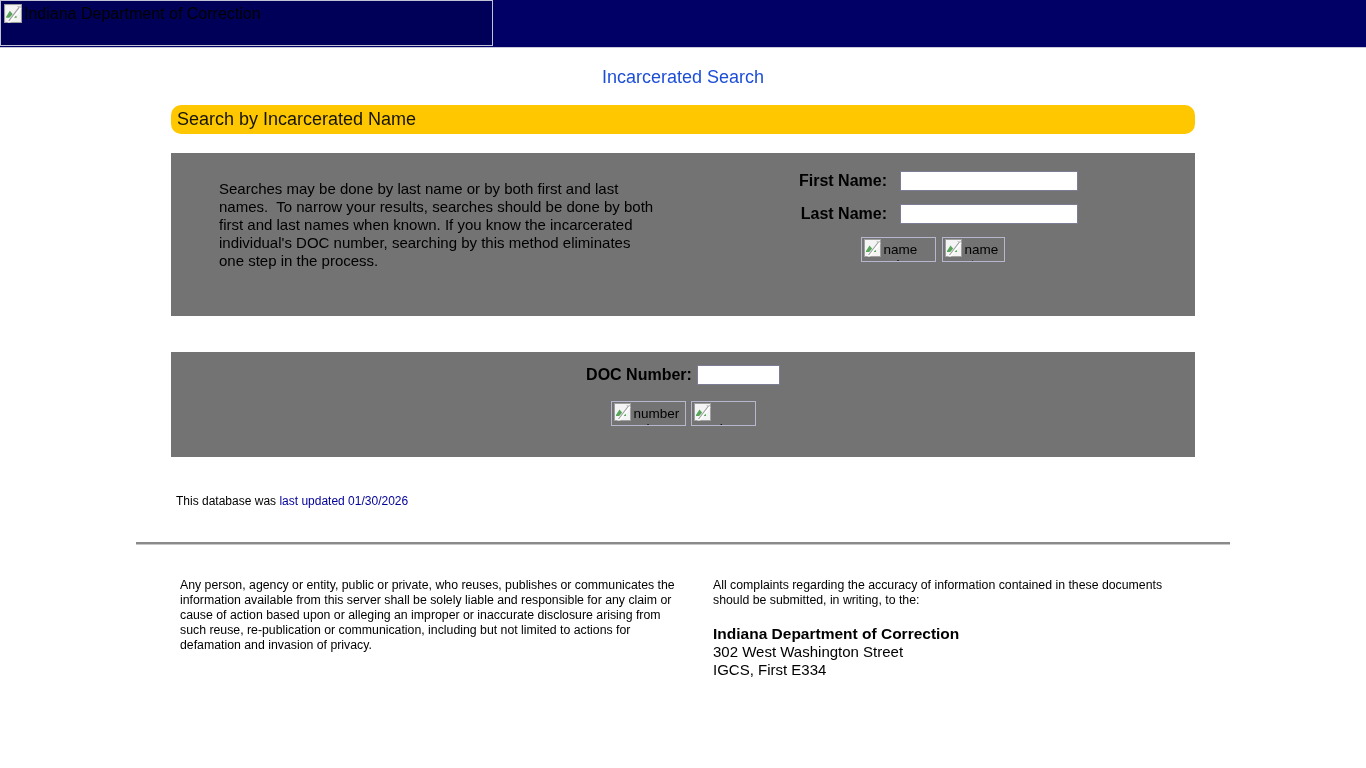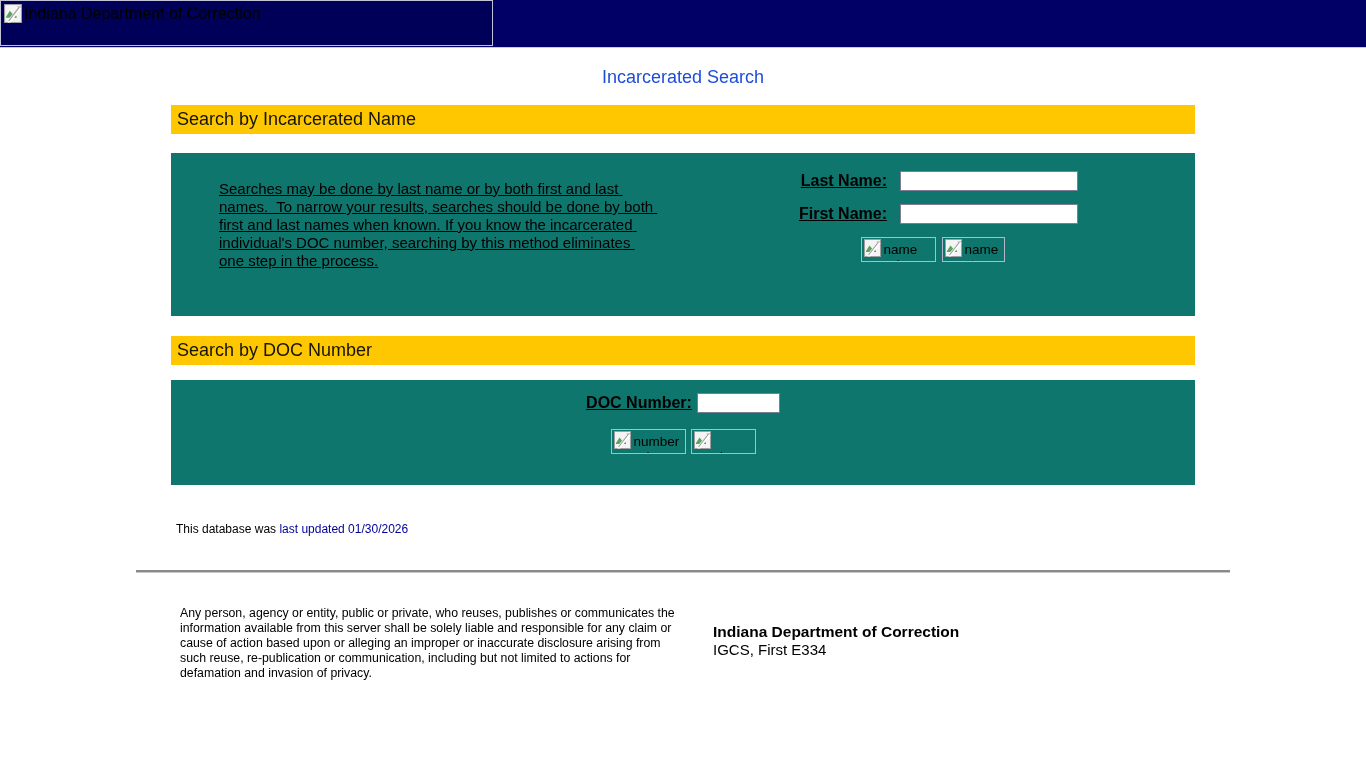--- a/index.html
+++ b/index.html
@@ -11,27 +11,27 @@
   .banner-img-ph { width:493px; height:46px; background:#000058; border:1px solid #c2c2d6;
                    color:#000000; font-size:16px; padding:3px 0 0 3px; overflow:hidden;
                    white-space:nowrap; }
   .banner-img-ph svg { vertical-align:-4px; margin-right:2px; }
 
   
   .content { width:1024px; margin:0 auto; }
   .page-title { text-align:center; color:#1d4ed8; font-size:18px; margin-top:19px; line-height:20px; }
 
   .section-bar { background:#FFC700; height:29px; line-height:29px; font-size:18px;
-                 padding-left:6px; color:#151500; }
+                 padding-left:6px; color:#151500;border-radius:10px; }
   .bar-name { margin-top:18px; }
   .bar-doc  { margin-top:20px; }
 
-  .panel { background:#0f766e;text-decoration:underline; }
+  .panel { background:#737373; }
   .panel-name { margin-top:19px; height:163px; display:flex; }
-  .panel-doc  { margin-top:15px; height:105px; }
+  .panel-doc  { margin-top:36px; height:105px; }
 
   
   .desc { margin:27px 0 0 48px; width:440px; font-size:15px; line-height:18px;
           white-space:pre-wrap; }
 
   
   .name-form { margin:18px 117px 0 auto; width:291px; }
   .form-row { display:flex; align-items:center; margin-bottom:13px; }
   .form-label { width:100px; text-align:right; font-weight:bold; font-size:16px;
                 margin-right:13px; white-space:nowrap; }
@@ -100,38 +100,37 @@
 
   <div class="page-title">Incarcerated Search</div>
 
   <div class="section-bar bar-name">Search by Incarcerated Name</div>
 
   <div class="panel panel-name">
     <div class="desc">Searches may be done by last name or by both first and last names.  To narrow your results, searches should be done by both first and last names when known. If you know the incarcerated individual's DOC number, searching by this method eliminates one step in the process.</div>
 
     <div class="name-form">
       <div class="form-row">
-        <span class="form-label">Last Name:</span>
+        <span class="form-label">First Name:</span>
         <input type="text" class="txt txt-wide" value="" style="">
       </div>
       <div class="form-row">
-        <span class="form-label">First Name:</span>
+        <span class="form-label">Last Name:</span>
         <input type="text" class="txt txt-wide" value="" style="">
       </div>
       <div class="btn-row">
         <button class="img-btn w-search"><svg width="17" height="18" viewBox="0 0 17 18">
               <use href="#broken-img"></use>
             </svg><span>name search</span></button><button class="img-btn w-reset"><svg width="17" height="18" viewBox="0 0 17 18">
               <use href="#broken-img"></use>
             </svg><span>name reset</span></button>
       </div>
     </div>
   </div>
 
-  <div class="section-bar bar-doc">Search by DOC Number</div>
 
   <div class="panel panel-doc">
     <div class="doc-row">
       <span class="doc-label">DOC Number:</span>
       <input type="text" class="txt txt-doc" value="" style="">
     </div>
     <div class="doc-btn-row">
       <button class="img-btn w-nsearch"><svg width="17" height="18" viewBox="0 0 17 18">
             <use href="#broken-img"></use>
           </svg><span>number search</span></button><button class="img-btn w-nreset"><svg width="17" height="18" viewBox="0 0 17 18">
@@ -142,18 +141,20 @@
 
   <div class="status-line"><span>This database was </span><a class="status-link">last updated 01/30/2026</a></div>
 
 </div>
 
 <div class="divider"></div>
 
 <div class="footer">
   <div class="footer-left">Any person, agency or entity, public or private, who reuses, publishes or communicates the information available from this server shall be solely liable and responsible for any claim or cause of action based upon or alleging an improper or inaccurate disclosure arising from such reuse, re-publication or communication, including but not limited to actions for defamation and invasion of privacy.</div>
   <div class="footer-right">
+    <div>All complaints regarding the accuracy of information contained in these documents should be submitted, in writing, to the:</div>
     <div class="addr-block">
       <div class="addr-org">Indiana Department of Correction</div>
+      <div>302 West Washington Street</div>
       <div>IGCS, First E334</div>
     </div>
   </div>
 </div>
 
 </body></html>

